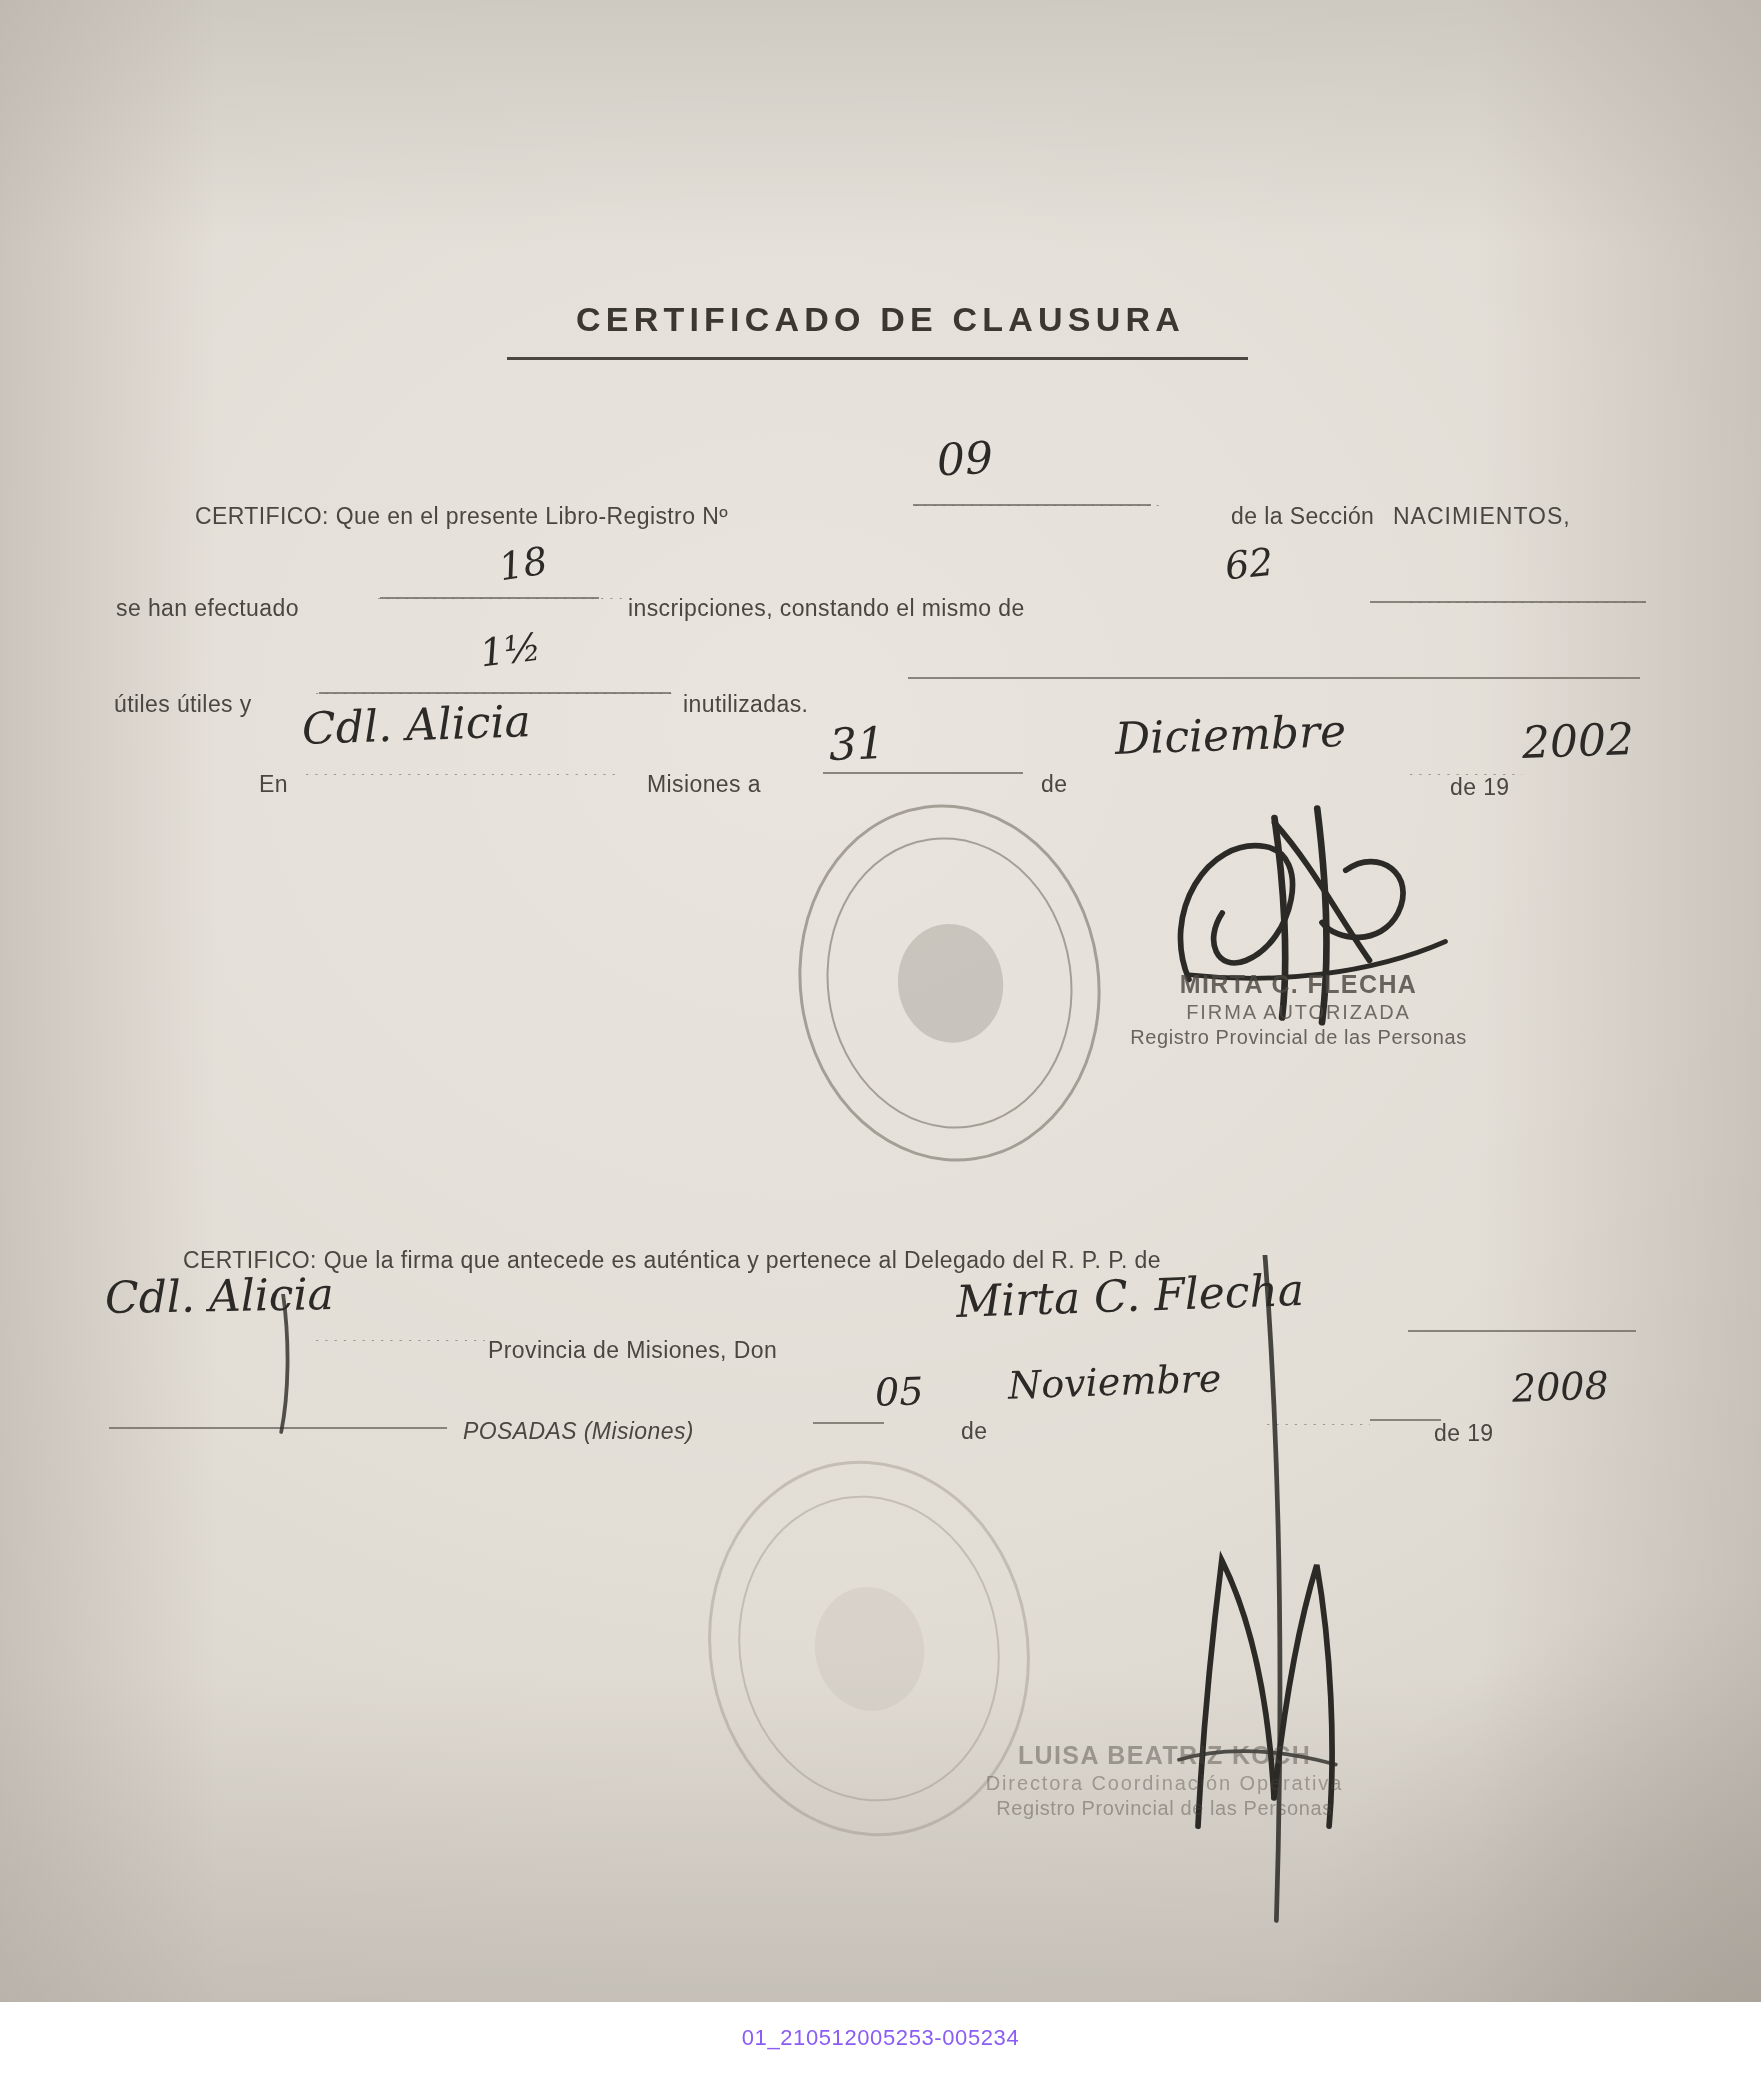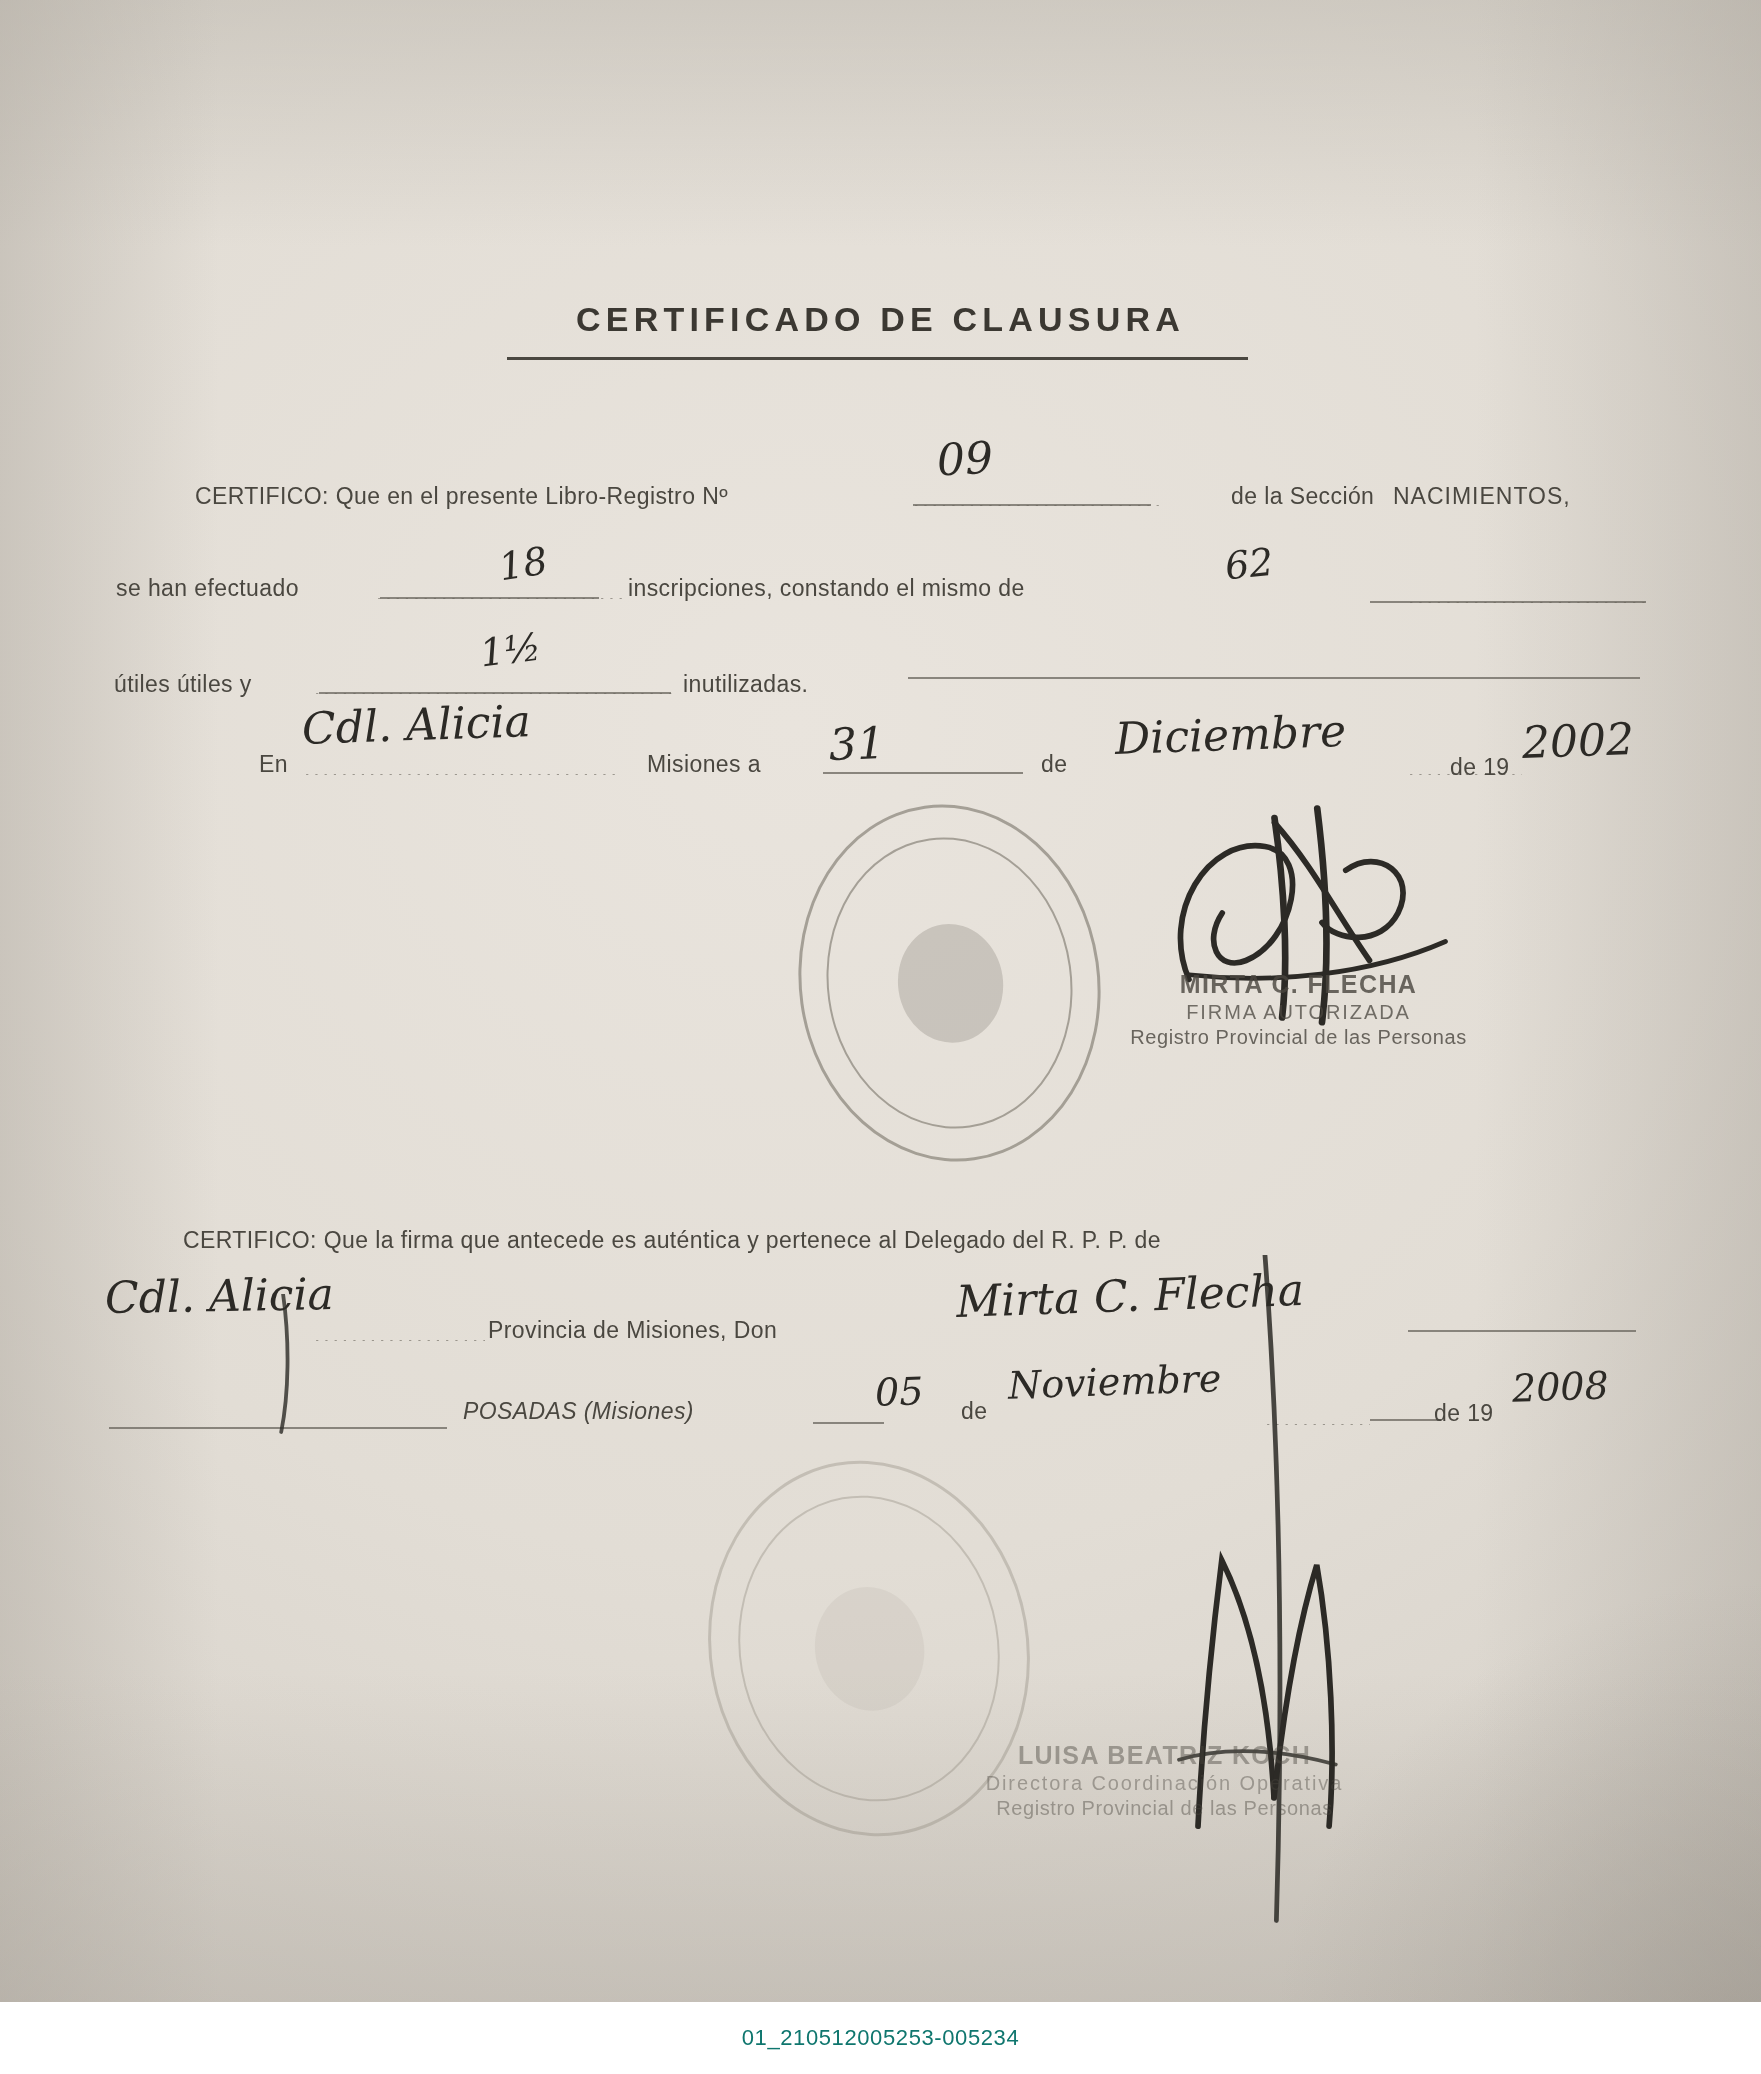--- a/index.html
+++ b/index.html
@@ -71,20 +71,21 @@
   #title-rule {
     position: absolute;
     left: 507px; top: 357px;
     width: 741px; height: 2.9px;
     background: #4a4740;
   }
 
   .line-text {
     font-size: 23px;
     letter-spacing: 0.4px;
+    margin-top: 20px;
   }
 
   
   .rule {
     position: absolute;
     height: 1.9px;
     background: #6a665d;
     opacity: .75;
   }
   .dots {
@@ -203,21 +204,21 @@
     justify-content: center;
   }
   #footer-divider {
     position: absolute;
     left: 0; top: 2002px;
     width: 1761px; height: 2.9px;
     background: #1b1b1b;
   }
   #footer-label {
     font-size: 22px;
-    color: #0f766e;
+    color: #8b5cf6;
     letter-spacing: 0.6px;
     font-family: "Liberation Sans", sans-serif;
   }
 </style>
 </head>
 <body>
 
 <div id="sheet">
 
   <div class="shade shade-top"></div>

